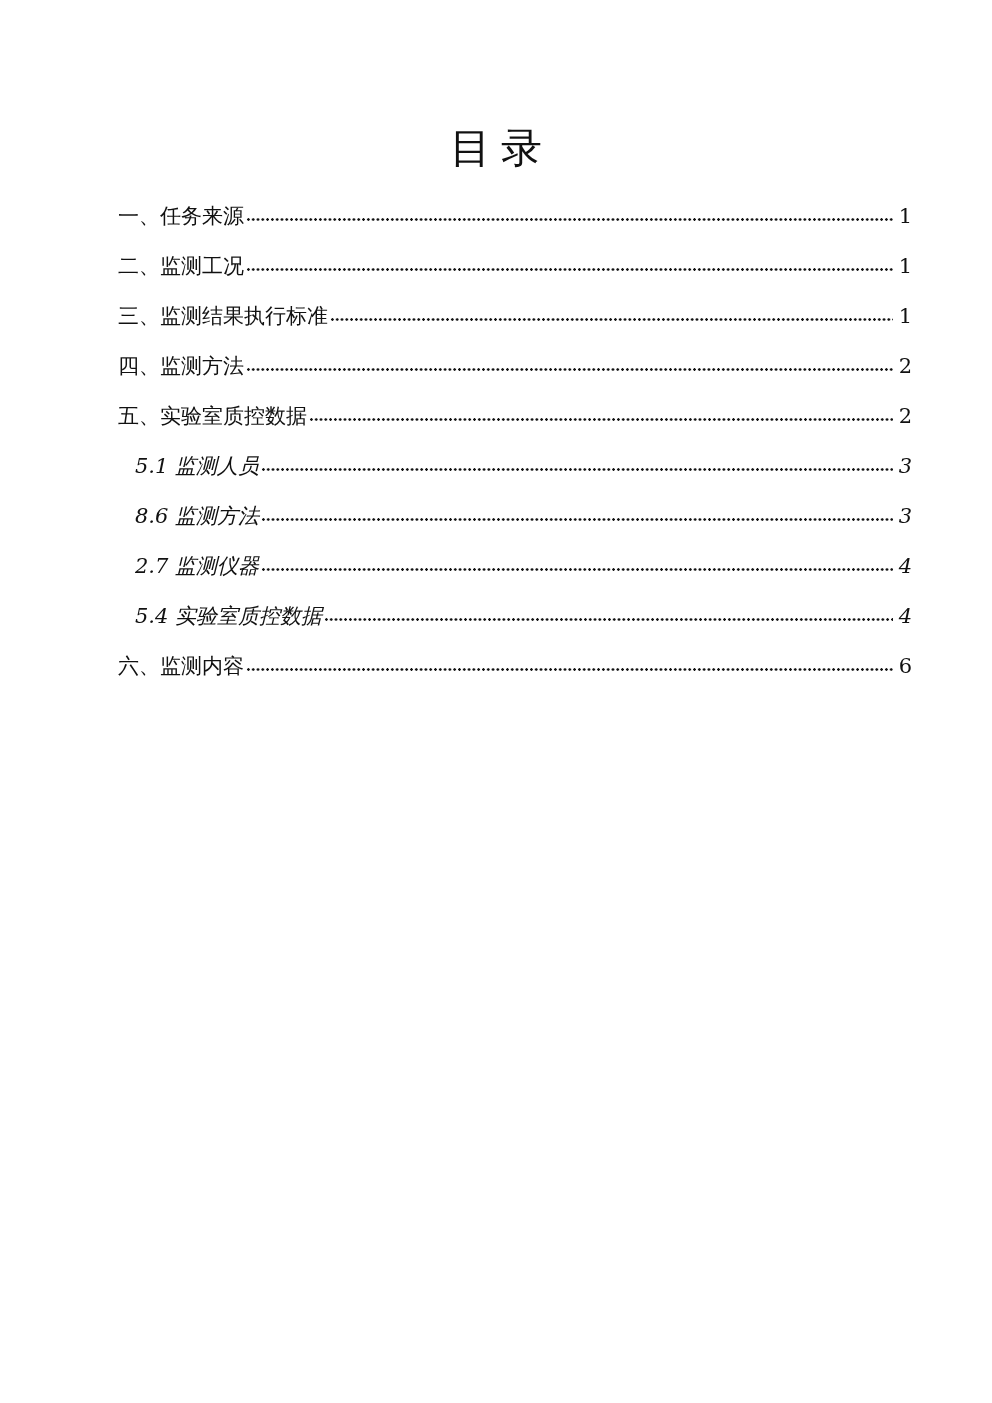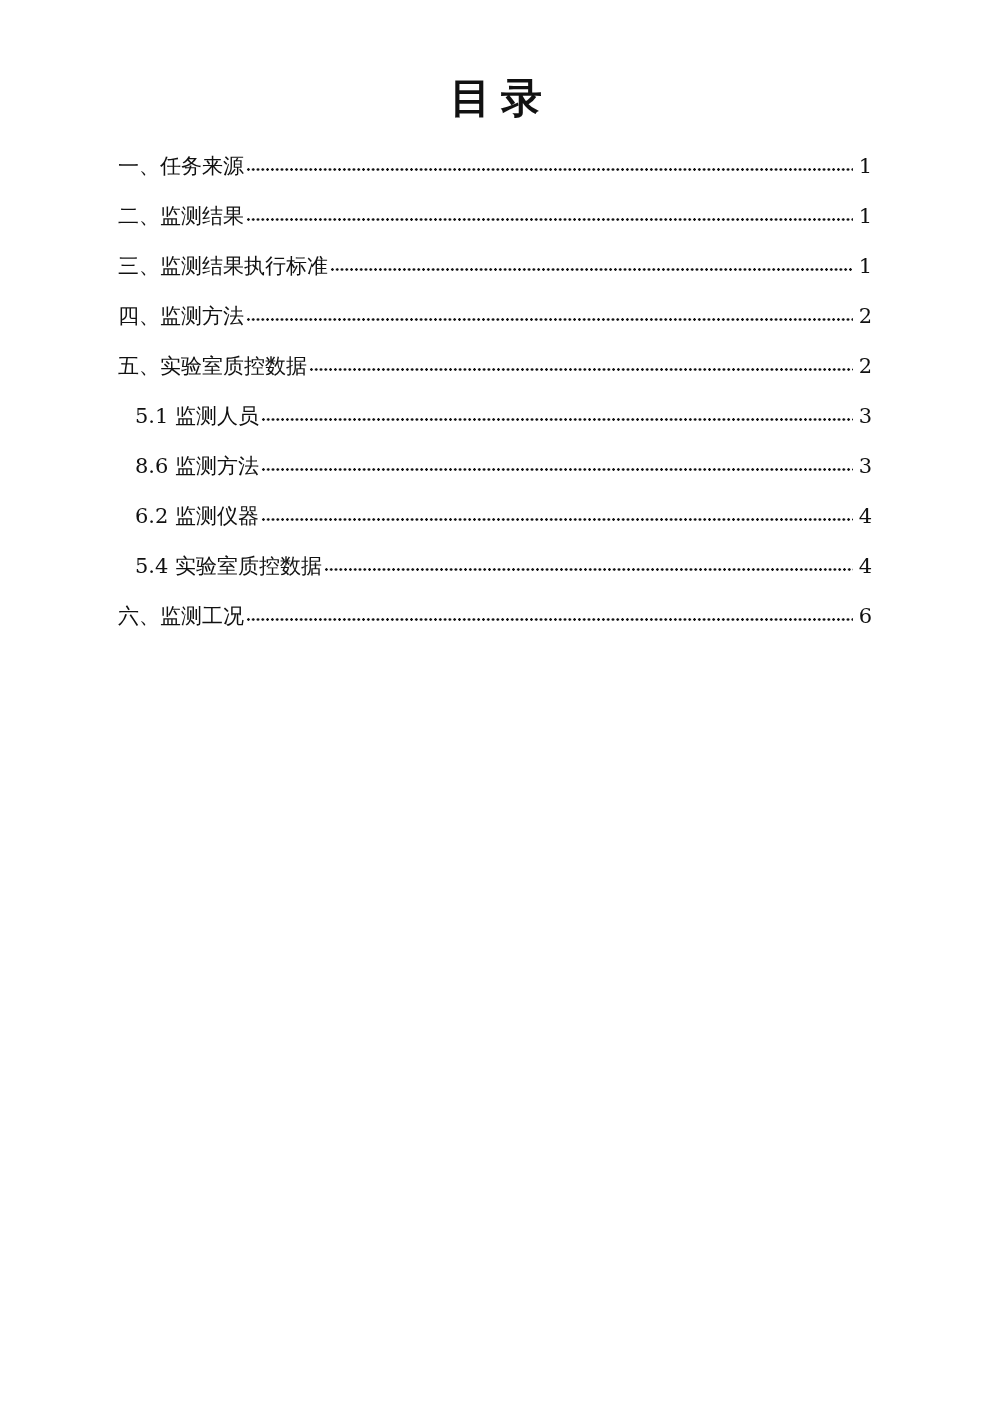--- a/index.html
+++ b/index.html
@@ -14,44 +14,45 @@
     font-family: "DejaVu Serif", "Liberation Serif", serif;
     color: #111111;
   }
   .page {
     position: relative;
     width: 992px;
     height: 1403px;
     background: #ffffff;
   }
   .doc-title {
-    margin: 70px 0 0 0;
+    margin: 120px 0 0 0;
     height: 56px;
     line-height: 56px;
     text-align: center;
     font-size: 41px;
-    font-weight: 700;
+    font-weight: 400;
     letter-spacing: 10px;
     padding-left: 10px; 
     white-space: pre;
   }
   .toc {
     margin-top: 15px;
     padding-left: 118px;
-    padding-right: 120px;
+    padding-right: 80px;
   }
   .toc-row {
     height: 50px;
     display: flex;
     align-items: center;
     font-size: 21px;
     line-height: 1.18;
   }
   .toc-row.lvl2 {
     padding-left: 17px;
+    font-style: italic;
   }
   .toc-label {
     flex: 0 0 auto;
     white-space: pre;
   }
   .toc-leader {
     flex: 1 1 auto;
     align-self: stretch;
     margin-left: 2px;
     margin-right: 6px;
@@ -72,21 +73,21 @@
 <div class="page">
   <h1 class="doc-title">目录</h1>
 
   <div class="toc" id="toc-list">
       <div class="toc-row lvl1">
     <span class="toc-label">一、任务来源</span>
     <span class="toc-leader"></span>
     <span class="toc-page">1</span>
   </div>
       <div class="toc-row lvl1">
-    <span class="toc-label">二、监测结果</span>
+    <span class="toc-label">二、监测工况</span>
     <span class="toc-leader"></span>
     <span class="toc-page">1</span>
   </div>
       <div class="toc-row lvl1">
     <span class="toc-label">三、监测结果执行标准</span>
     <span class="toc-leader"></span>
     <span class="toc-page">1</span>
   </div>
       <div class="toc-row lvl1">
     <span class="toc-label">四、监测方法</span>
@@ -102,28 +103,28 @@
     <span class="toc-label">5.1 监测人员</span>
     <span class="toc-leader"></span>
     <span class="toc-page">3</span>
   </div>
       <div class="toc-row lvl2">
     <span class="toc-label">8.6 监测方法</span>
     <span class="toc-leader"></span>
     <span class="toc-page">3</span>
   </div>
       <div class="toc-row lvl2">
-    <span class="toc-label">6.2 监测仪器</span>
+    <span class="toc-label">2.7 监测仪器</span>
     <span class="toc-leader"></span>
     <span class="toc-page">4</span>
   </div>
       <div class="toc-row lvl2">
     <span class="toc-label">5.4 实验室质控数据</span>
     <span class="toc-leader"></span>
     <span class="toc-page">4</span>
   </div>
       <div class="toc-row lvl1">
-    <span class="toc-label">六、监测工况</span>
+    <span class="toc-label">六、监测内容</span>
     <span class="toc-leader"></span>
     <span class="toc-page">6</span>
   </div>
     </div>
 </div>
 
 </body></html>

